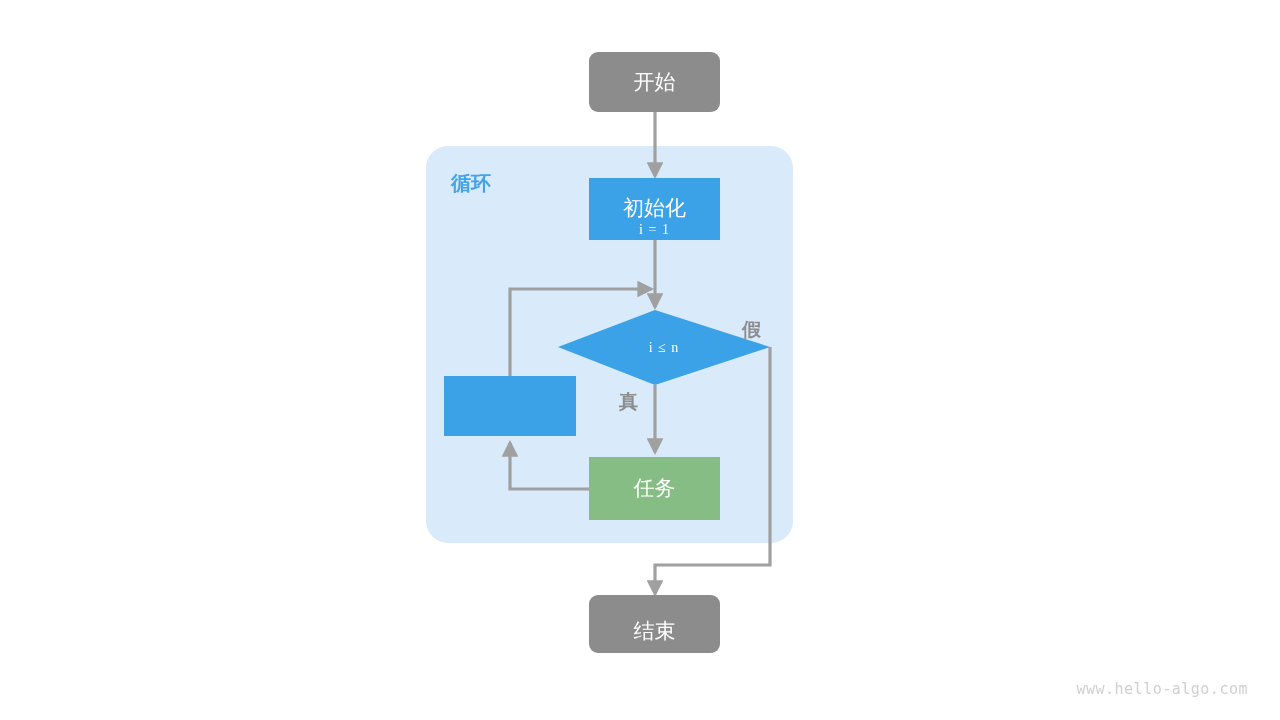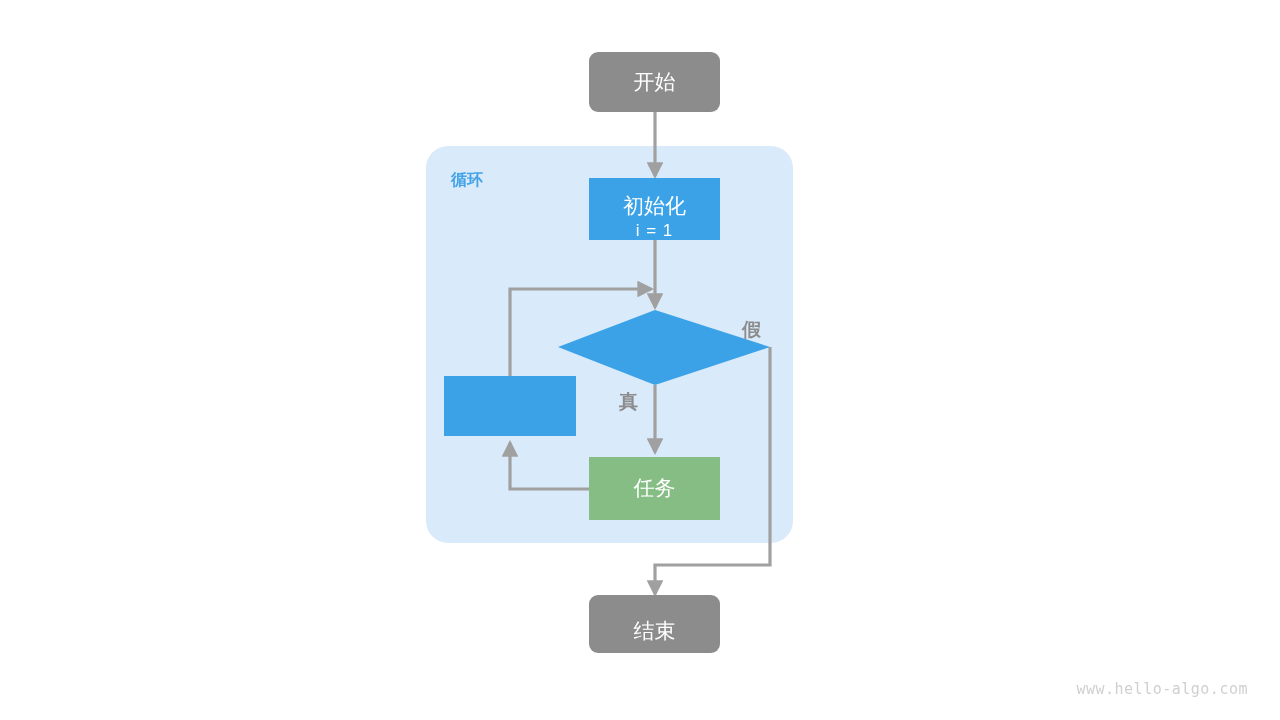--- a/index.html
+++ b/index.html
@@ -33,40 +33,40 @@
     pointer-events: none;
     white-space: pre;
   }
   .lbl-cn {
     font-family: "DejaVu Sans", "Liberation Sans", sans-serif;
     font-size: 21px;
     color: #ffffff;
     line-height: 1.28;
   }
   .lbl-mono {
-    font-family: Liberation Sans, sans-serif;
-    font-size: 17px;
+    font-family: Liberation Serif, serif;
+    font-size: 14px;
     color: #ffffff;
     line-height: 1.28;
     letter-spacing: 1px;
     text-align: right;
   }
   .edge-label {
     position: absolute;
     font-family: "DejaVu Sans", "Liberation Sans", sans-serif;
     font-size: 19px;
     font-weight: bold;
     color: #8c8c8c;
     pointer-events: none;
     white-space: pre;
   }
   .group-label {
     position: absolute;
     font-family: "DejaVu Sans", "Liberation Sans", sans-serif;
-    font-size: 16px;
+    font-size: 20px;
     font-weight: bold;
     color: #44a3e8;
     pointer-events: none;
     white-space: pre;
   }
   .watermark {
     position: absolute;
     right: 32px;
     bottom: 22px;
     font-family: "DejaVu Sans Mono", "Liberation Mono", monospace;
@@ -120,20 +120,23 @@
 
   <div class="node-label" style="left:589px; top:52px; width:131px; height:60px;">
     <span class="lbl-cn">开始</span>
   </div>
 
   <div class="node-label" style="left:589px; top:186px; width:131px; height:62px;">
     <span class="lbl-cn">初始化</span>
     <span class="lbl-mono">i = 1</span>
   </div>
 
+  <div class="node-label" style="left:558px; top:310px; width:212px; height:75px;">
+    <span class="lbl-mono">i ≤ n</span>
+  </div>
 
 
   <div class="node-label" style="left:589px; top:457px; width:131px; height:62px;">
     <span class="lbl-cn">任务</span>
   </div>
 
   <div class="node-label" style="left:589px; top:595px; width:131px; height:72px;">
     <span class="lbl-cn">结束</span>
   </div>
 

